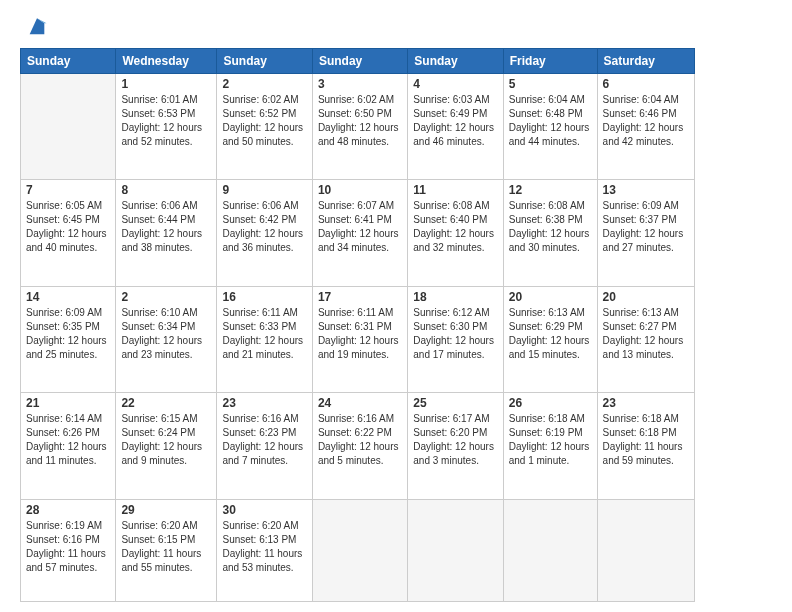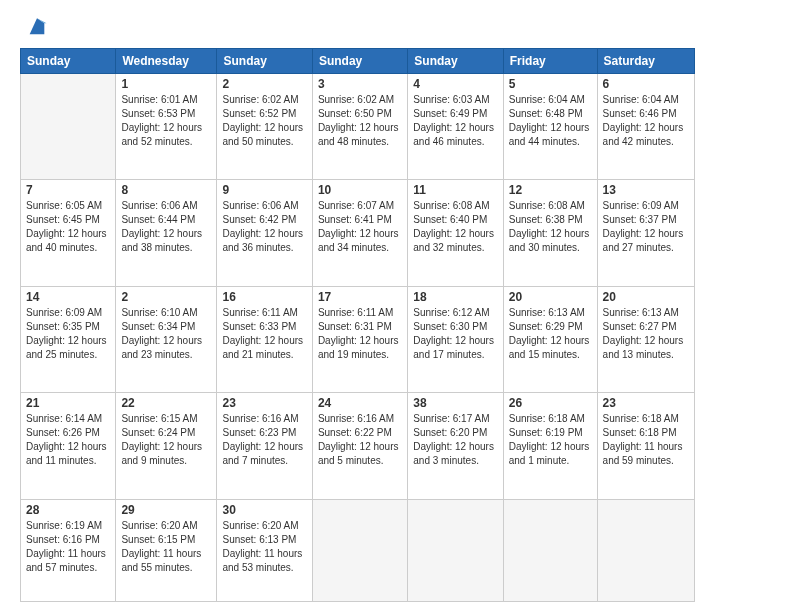--- a/index.html
+++ b/index.html
@@ -238,21 +238,21 @@
           </td>
           <td>
             <span class="day-num">23</span>
             <div class="day-info">Sunrise: 6:16 AM<br>Sunset: 6:23 PM<br>Daylight: 12 hours and 7 minutes.</div>
           </td>
           <td>
             <span class="day-num">24</span>
             <div class="day-info">Sunrise: 6:16 AM<br>Sunset: 6:22 PM<br>Daylight: 12 hours and 5 minutes.</div>
           </td>
           <td>
-            <span class="day-num">38</span>
+            <span class="day-num">25</span>
             <div class="day-info">Sunrise: 6:17 AM<br>Sunset: 6:20 PM<br>Daylight: 12 hours and 3 minutes.</div>
           </td>
           <td>
             <span class="day-num">26</span>
             <div class="day-info">Sunrise: 6:18 AM<br>Sunset: 6:19 PM<br>Daylight: 12 hours and 1 minute.</div>
           </td>
           <td>
             <span class="day-num">23</span>
             <div class="day-info">Sunrise: 6:18 AM<br>Sunset: 6:18 PM<br>Daylight: 11 hours and 59 minutes.</div>
           </td>

